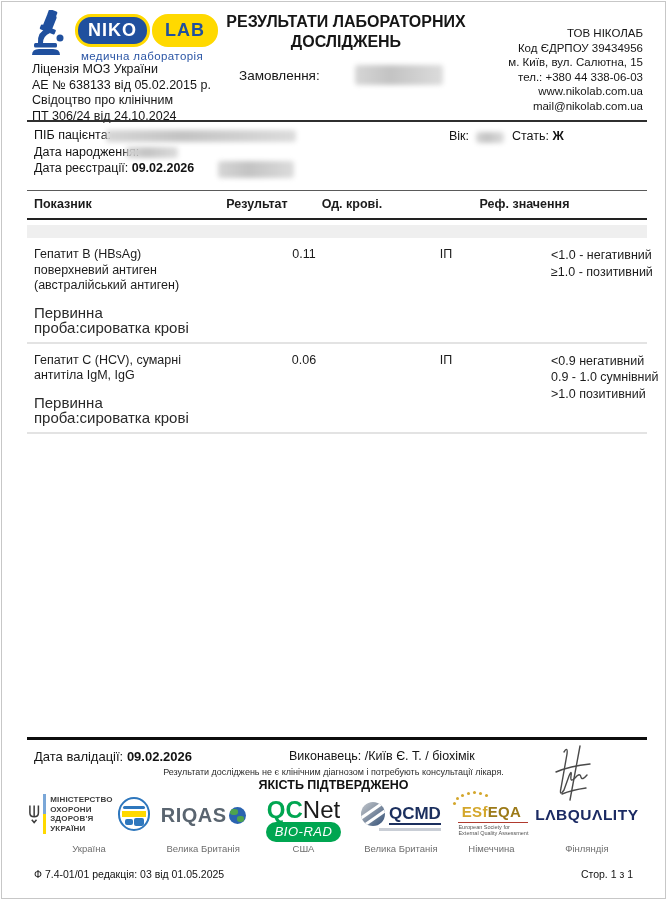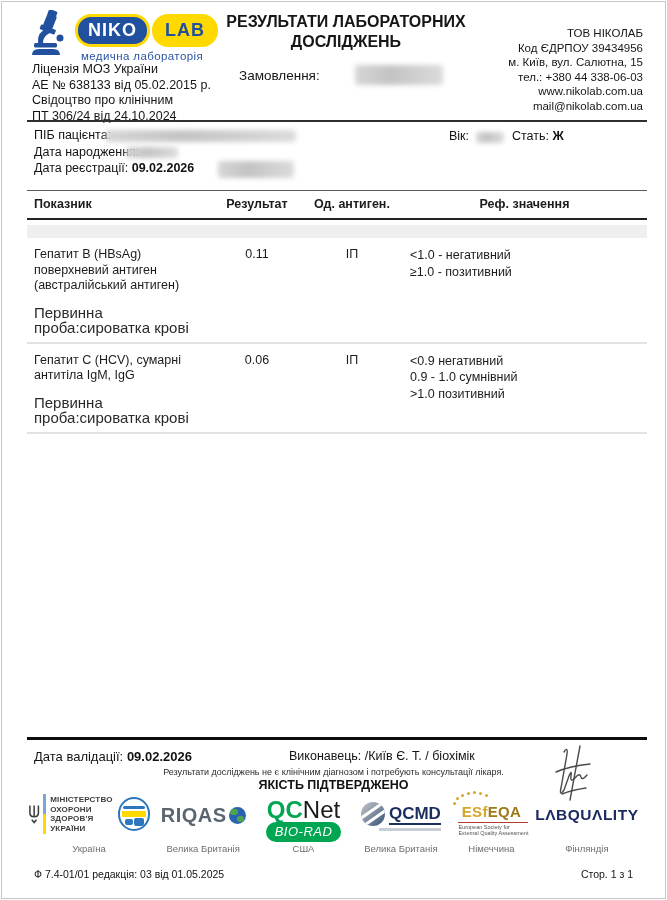--- a/index.html
+++ b/index.html
@@ -33,21 +33,21 @@
   .pt-sex { position:absolute; left:510px; top:127px; font-size:12.5px; color:#131313; }
 
   
   .tblwrap { position:absolute; left:25px; top:188px; width:620px; }
   .tgrid { display:grid; grid-template-columns:185px 90px 100px 245px; }
   .thead { border-top:1px solid #5a5a5a; border-bottom:2px solid #222; padding:6px 0 7px; font-weight:bold; font-size:12.5px; }
   .thead > div:nth-child(1){ padding-left:7px; }
   .thead > div:nth-child(2), .thead > div:nth-child(3){ text-align:center; }
   .thead > div:nth-child(4){ text-align:center; }
   .grayband { height:13px; background:#efefef; margin-top:5px; }
-  .trow { padding:9px 0 6px; font-size:12.5px; line-height:15.5px; border-bottom:2px solid #e3e3e3; }
+  .trow { padding:9px 0 6px; font-size:12.5px; line-height:15.5px; border-bottom:2px solid #e3e3e3;gap:47px; }
   .trow .c1 { padding-left:7px; padding-right:14px; }
   .trow .c2, .trow .c3 { text-align:center; }
   .trow .c4 { padding-left:8px; line-height:16.5px; }
   .sample { font-size:15px; color:#2a2a2a; margin-top:11px; }
 
   
   .thickline { position:absolute; left:25px; top:735px; width:620px; height:3px; background:#0d0d0d; }
   .val-row { position:absolute; left:32px; top:747px; font-size:13px; color:#131313; }
   .val-row .b { font-weight:bold; }
   .executor { position:absolute; left:287px; top:747px; font-size:12.5px; color:#131313; }
@@ -177,21 +177,21 @@
   </div>
   <div class="redact" style="left:104px; top:128px; width:190px; height:12px;"></div>
   <div class="redact" style="left:474px; top:130px; width:28px; height:11px;"></div>
   <div class="redact" style="left:124px; top:145px; width:52px; height:11px;"></div>
   <div class="redact" style="left:216px; top:159px; width:76px; height:17px;"></div>
 
   <div class="tblwrap">
     <div class="thead tgrid">
       <div>Показник</div>
       <div>Результат</div>
-      <div>Од. антиген.</div>
+      <div>Од. крові.</div>
       <div>Реф. значення</div>
     </div>
     <div class="grayband"></div>
 
     <div class="trow tgrid">
       <div class="c1">
         <div>Гепатит B (HBsAg) поверхневий антиген (австралійський антиген)</div>
         <div class="sample">Первинна проба:сироватка крові</div>
       </div>
       <div class="c2">0.11</div>

